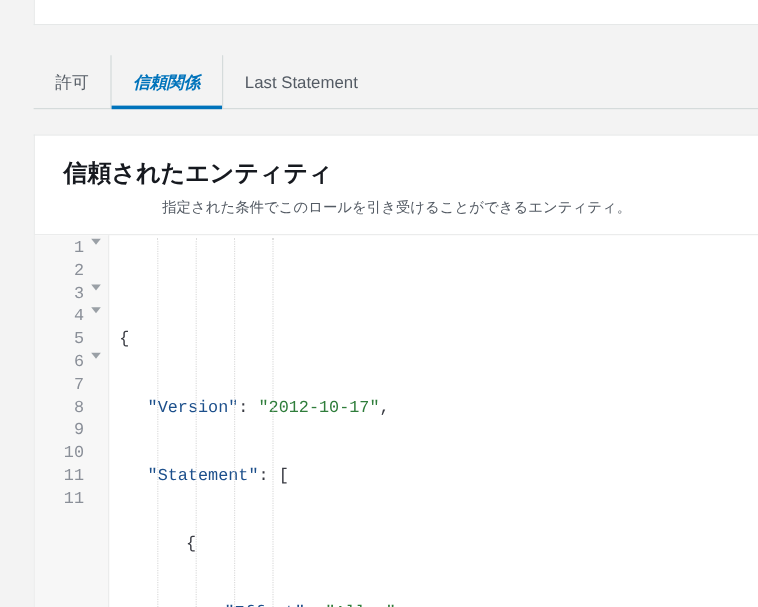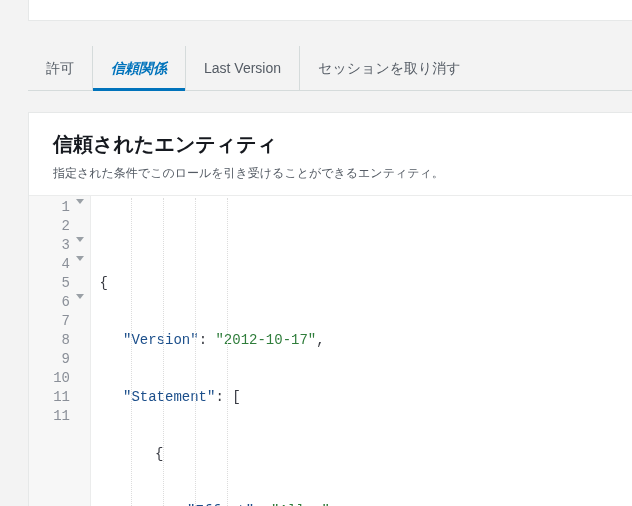--- a/index.html
+++ b/index.html
@@ -82,20 +82,21 @@
     margin: 0 0 6px 0;
     font-size: 20px;
     font-weight: 700;
     color: #16191f;
   }
   .panel p.desc {
     margin: 0 0 12px 0;
     font-size: 12px;
     line-height: 1.6;
     color: #545b64;
+    text-align: center;
   }
 
   
   .editor {
     display: flex;
     font-family: "SFMono-Regular", Consolas, "Liberation Mono", Menlo, Courier, monospace;
     font-size: 14px;
     line-height: 19px;
     border-top: 1px solid #ebecec;
     margin-left: -24px;
@@ -166,22 +167,21 @@
 
 </style>
 </head>
 <body>
 
 <div class="panel-top-edge"></div>
 
 <div class="tabs">
   <div class="tab">許可</div>
   <div class="tab active">信頼関係</div>
-  <div class="tab">Last Version</div>
-  <div class="tab">セッションを取り消す</div>
+  <div class="tab">Last Statement</div>
 </div>
 
 <div class="panel">
   <h2>信頼されたエンティティ</h2>
   <p class="desc">指定された条件でこのロールを引き受けることができるエンティティ。</p>
 
   <div class="editor">
     <div class="gutter">
       <div class="gl"><span>1</span><span class="fold"></span></div>
       <div class="gl"><span>2</span></div>

